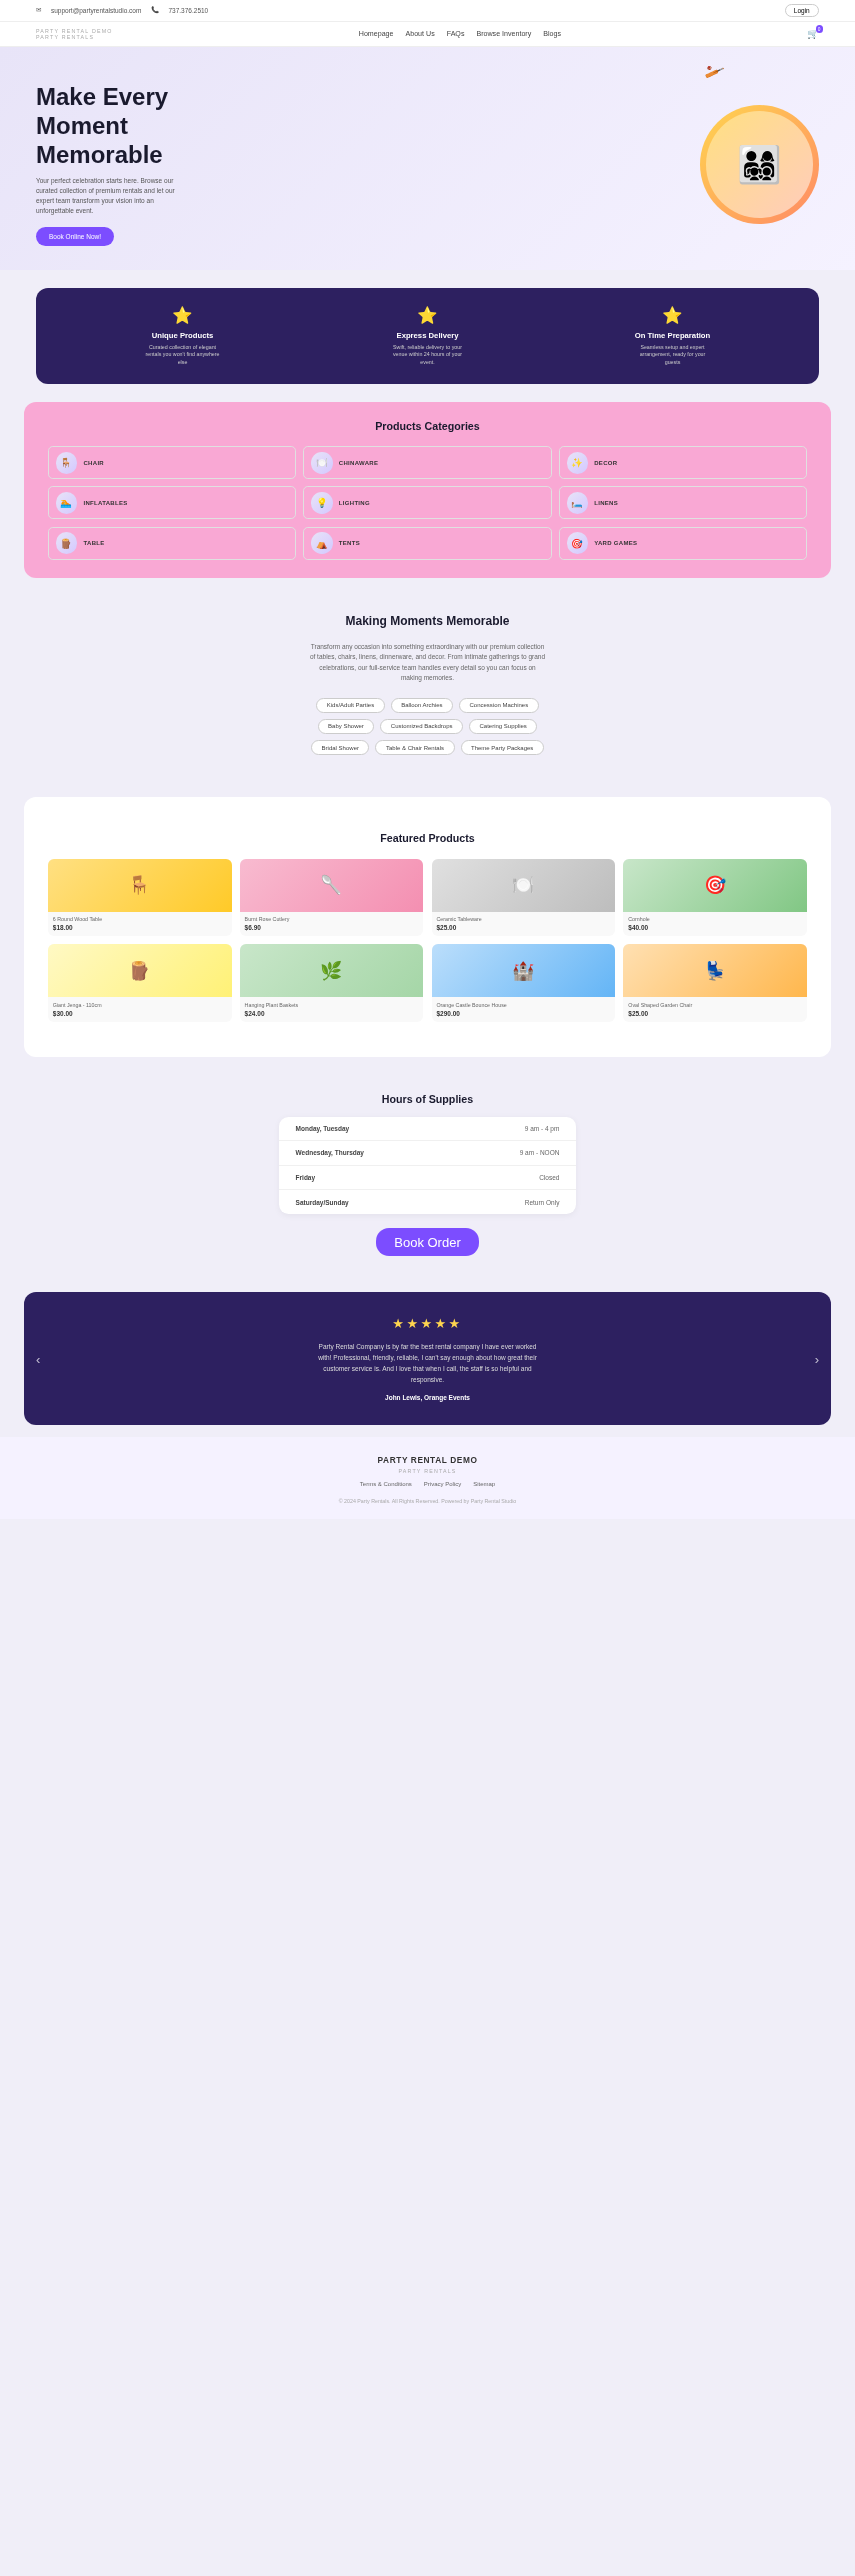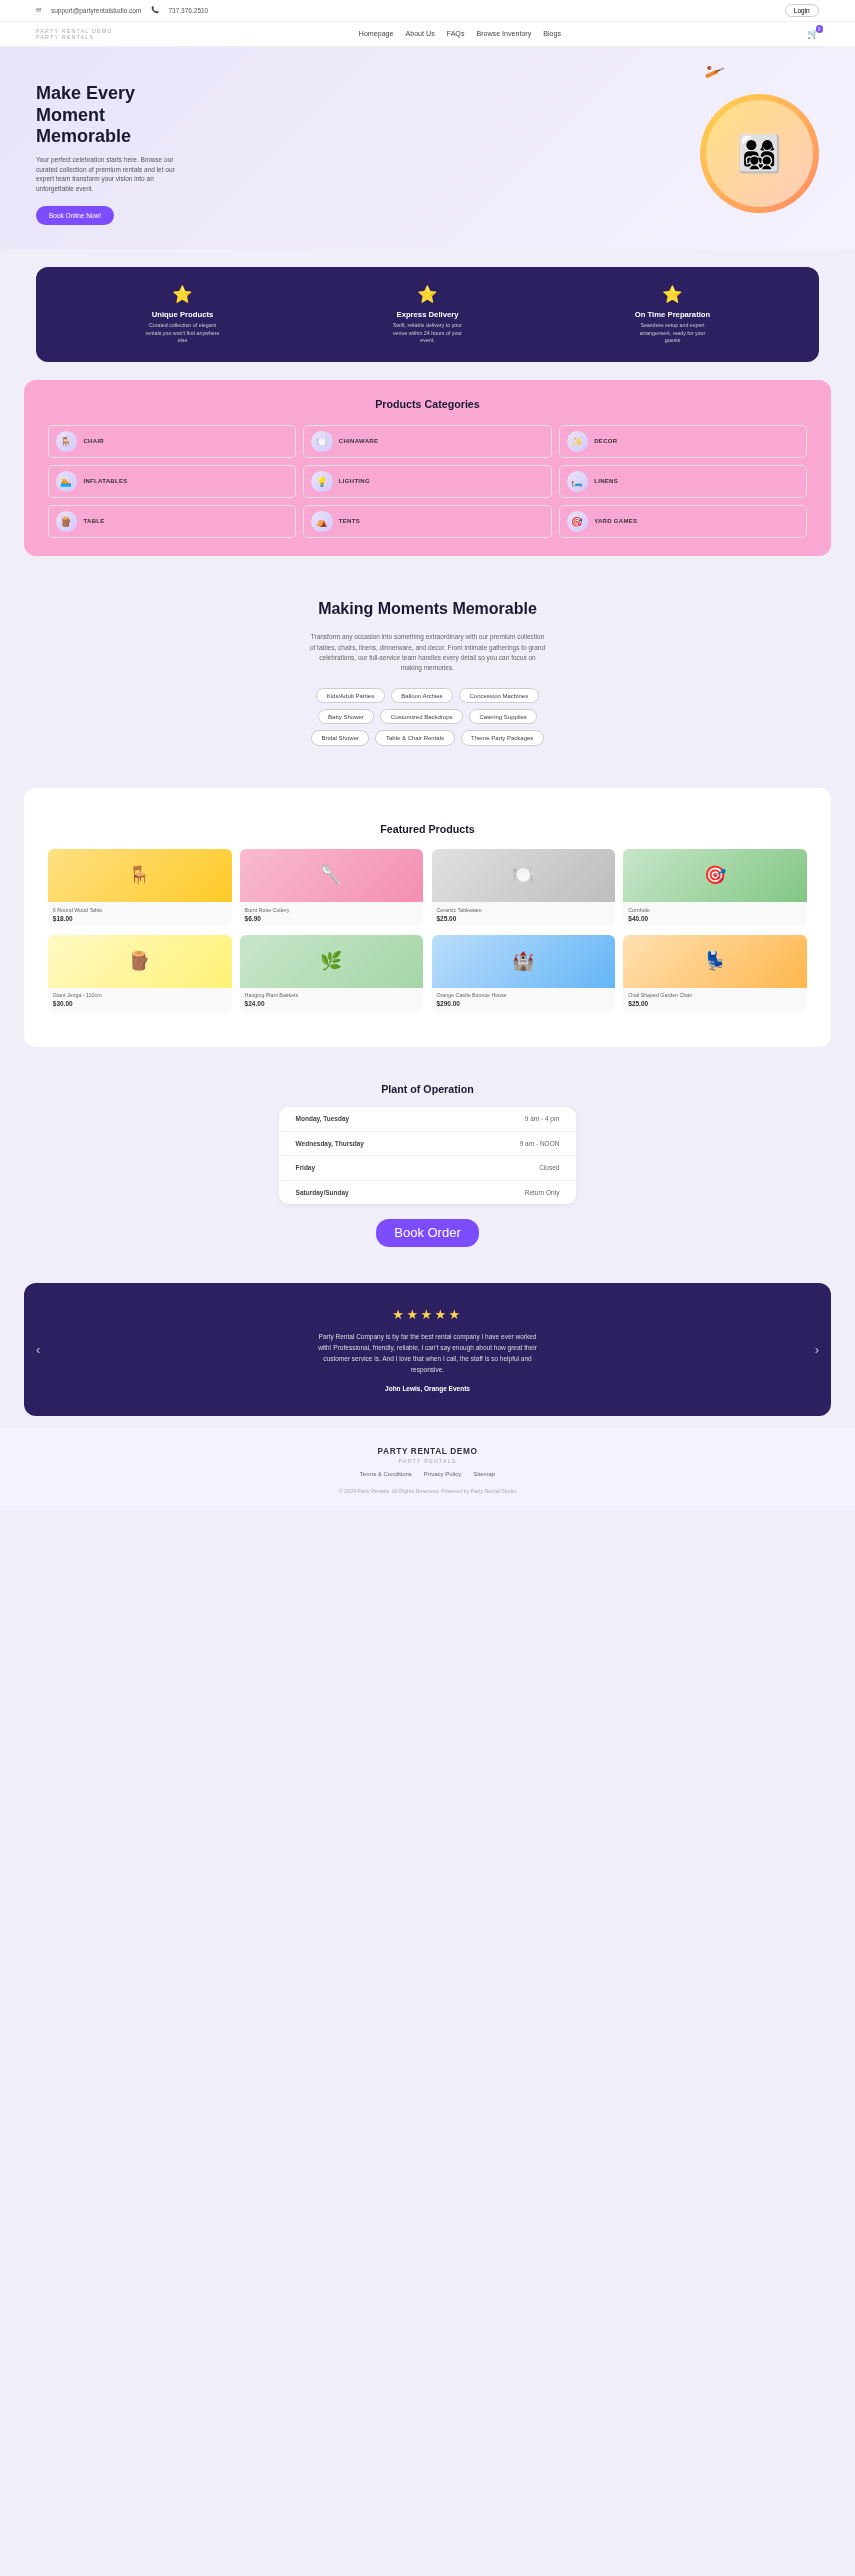--- a/index.html
+++ b/index.html
@@ -57,21 +57,21 @@
     .hero {
       background: linear-gradient(135deg, #e8e4f8 0%, #f5f2ff 100%);
       padding: 36px 36px 24px;
       display: flex;
       align-items: center;
       justify-content: space-between;
       min-height: 155px;
       position: relative;
       overflow: hidden;
     }
-    .hero-text h1 { font-size: 18px; font-weight: 900; color: #1a1a2e; line-height: 1.2; max-width: 166px; }
+    .hero-text h1 { font-size: 24px; font-weight: 900; color: #1a1a2e; line-height: 1.2; max-width: 166px; }
     .hero-text p { font-size: 6.5px; color: #555; margin: 7.1px 0 12px; max-width: 143px; line-height: 1.5; }
     .hero-btn {
       background: #7c4dff;
       color: #fff;
       border: none;
       padding: 6px 13px;
       border-radius: 12px;
       font-size: 6.5px;
       cursor: pointer;
     }
@@ -153,21 +153,21 @@
       font-size: 9.5px;
       overflow: hidden;
     }
     .category-label { font-size: 6px; font-weight: 600; letter-spacing: 0.3px; color: #333; text-transform: uppercase; }
 
     
     .moments-section {
       padding: 24px 36px;
       text-align: center;
     }
-    .moments-section .section-title { font-size: 16px; margin-top: 8px; }
+    .moments-section .section-title { font-size: 12px; }
     .moments-subtitle { font-size: 6.5px; color: #666; max-width: 238px; margin: 0 auto 14.3px; line-height: 1.6; }
     .tags-row {
       display: flex;
       justify-content: center;
       gap: 6px;
       flex-wrap: wrap;
       margin-bottom: 6px;
     }
     .tag {
       border: 0.6px solid #ccc;
@@ -486,21 +486,21 @@
       <div class="product-img img-chair">💺</div>
       <div class="product-info">
         <div class="product-name">Oval Shaped Garden Chair</div>
         <div class="product-price">$25.00</div>
       </div>
     </div>
   </div>
 </div>
 
 <section class="hours-section">
-  <h2 class="section-title">Plant of Operation</h2>
+  <h2 class="section-title">Hours of Supplies</h2>
   <div class="hours-table">
     <div class="hours-row">
       <span class="hours-day">Monday, Tuesday</span>
       <span class="hours-time">9 am - 4 pm</span>
     </div>
     <div class="hours-row">
       <span class="hours-day">Wednesday, Thursday</span>
       <span class="hours-time">9 am - NOON</span>
     </div>
     <div class="hours-row">

